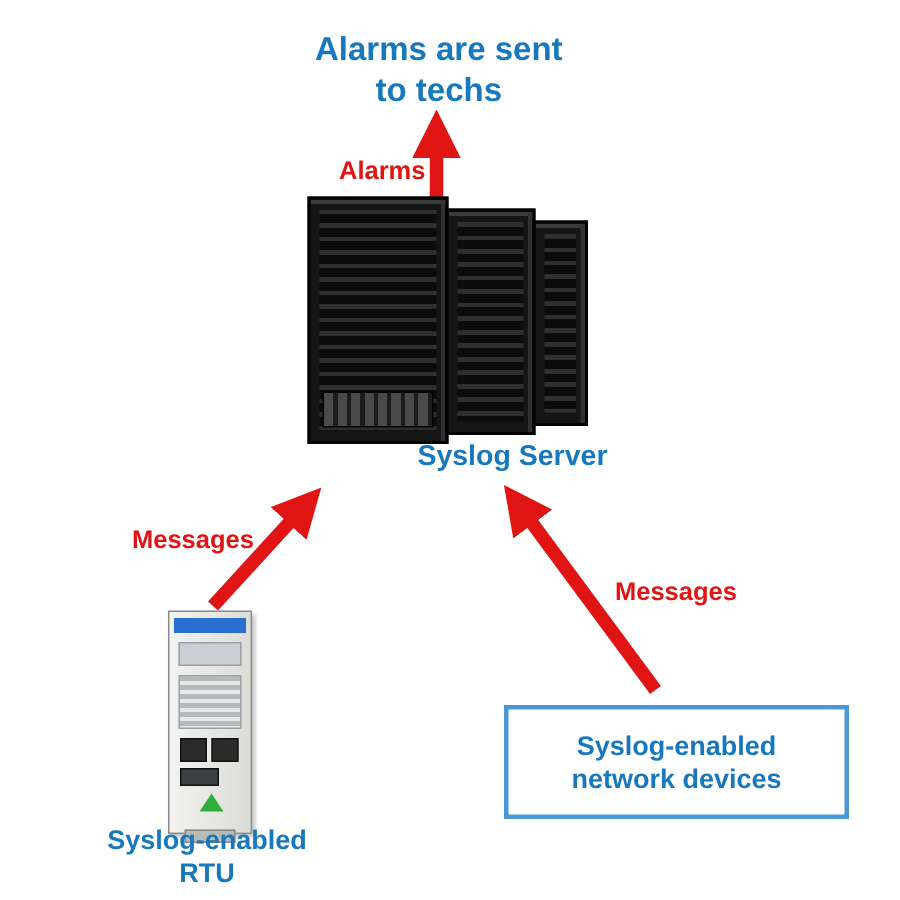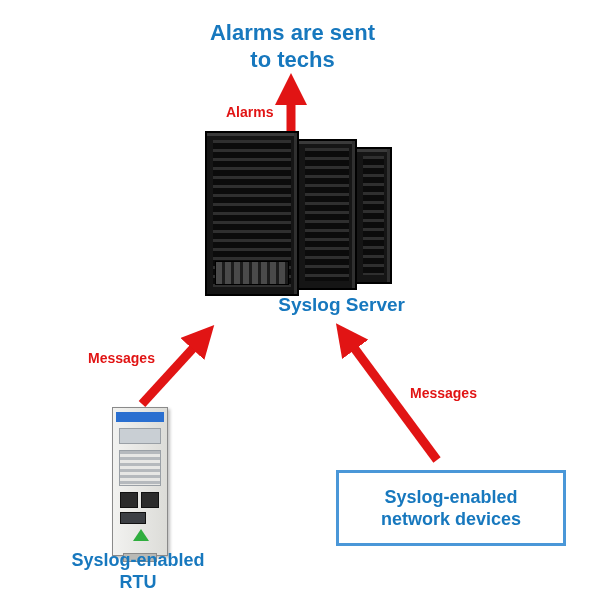--- a/index.html
+++ b/index.html
@@ -23,21 +23,21 @@
     color:var(--blue_text);
     font-weight:bold;
     text-align:center;
     white-space:pre-line;
     line-height:1.22;
   }
   .red-label{
     position:absolute;
     color:var(--red_arrow);
     font-weight:bold;
-    font-size:14px;
+    font-size:17px;
   }
   .top-caption{ left:170px; top:20px; width:245px; font-size:22px; }
   .server-label{ left:175px; top:293px; width:230px; font-size:19px;text-align:right; }
   .rtu-label{ left:38px; top:550px; width:200px; font-size:18px; }
   .alarms-label{ left:226px; top:104px; }
   .messages-left-label{ left:88px; top:350px; }
   .messages-right-label{ left:410px; top:385px; }
 
   
   .arrows{

